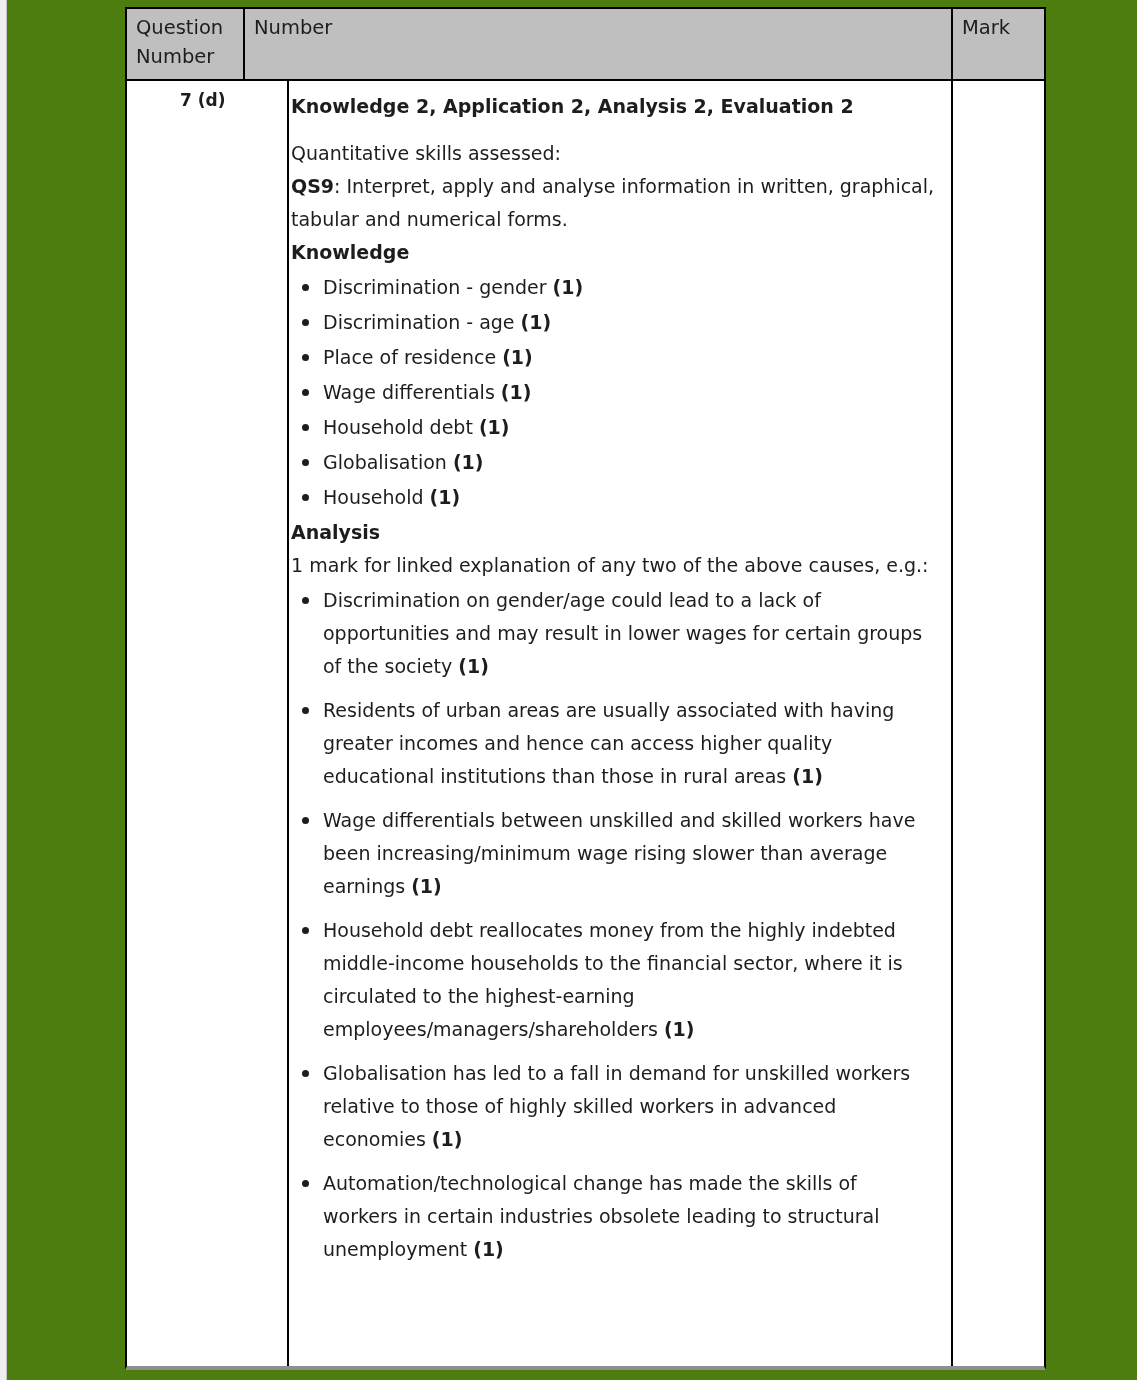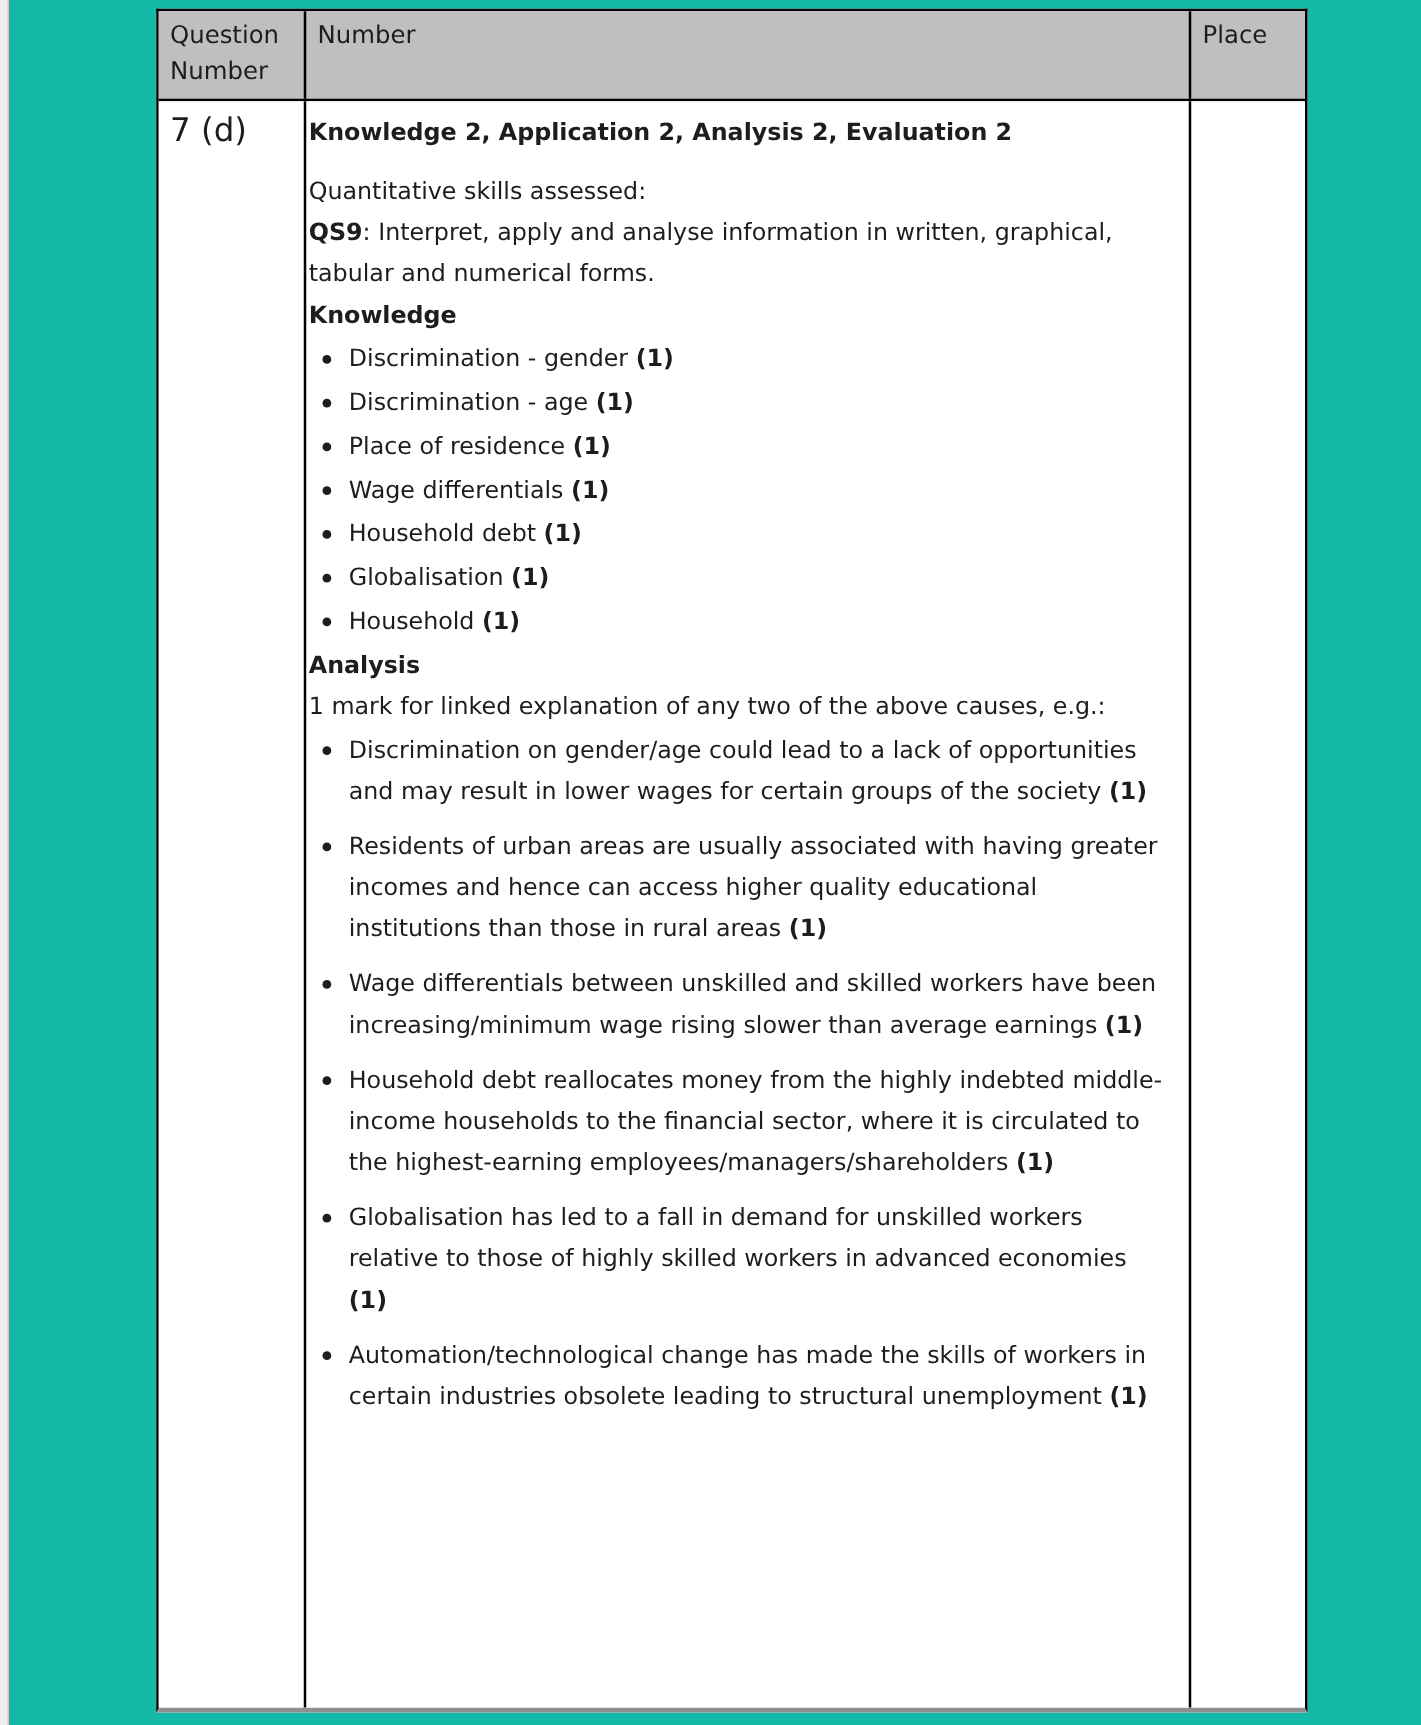--- a/index.html
+++ b/index.html
@@ -1,20 +1,20 @@
 <!DOCTYPE html>
 <html><head>
 <meta charset="utf-8">
 <style>
   * { margin:0; padding:0; box-sizing:border-box; }
   html,body { background:#ffffff; }
   .page {
     position:relative;
     width:1137px; height:1380px;
-    background:#14b8a6;
+    background:#4d7c0f;
     font-family:"DejaVu Sans","Liberation Sans",sans-serif;
     color:#1d1d1d;
     overflow:hidden;
   }
   .page-left-edge {
     position:absolute; left:0; top:0; bottom:0; width:7px;
     background:#efefef;
     border-right:1px solid #c6c6c6;
   }
   .doc-table {
@@ -36,21 +36,21 @@
   .col-q { flex:0 0 118px; border-right:2px solid #000; }
   .col-a { flex:1 1 auto; border-right:2px solid #000; }
   .col-m { flex:0 0 91px; }
   .th {
     padding:4px 8px 8px 9px;
     font-size:19.5px; line-height:29px;
     font-weight:normal;
   }
   .qnum-cell {
     padding:9px 8px 0 9px;
-    font-size:26px; font-weight:normal;
+    font-size:17px; font-weight:bold;margin-left:44px;
   }
   .answer-cell {
     padding:9px 14px 0 2px;
     font-size:19px; line-height:33px;
   }
   .b { font-weight:bold; }
   .title-line { font-weight:bold; margin-bottom:14px; }
   .para { margin:0; }
   .section { }
   .section-heading { font-weight:bold; }
@@ -72,21 +72,21 @@
 <body>
 
 <div class="page">
   <div class="page-left-edge"></div>
 
   <div class="doc-table">
 
     <div class="tr header-row">
       <div class="td col-q th">Question Number</div>
       <div class="td col-a th">Number</div>
-      <div class="td col-m th">Place</div>
+      <div class="td col-m th">Mark</div>
     </div>
 
     <div class="tr body-row">
       <div class="td col-q qnum-cell">7 (d)</div>
 
       <div class="td col-a answer-cell">
 
         <p class="title-line">Knowledge 2, Application 2, Analysis 2, Evaluation 2</p>
 
         <div>

